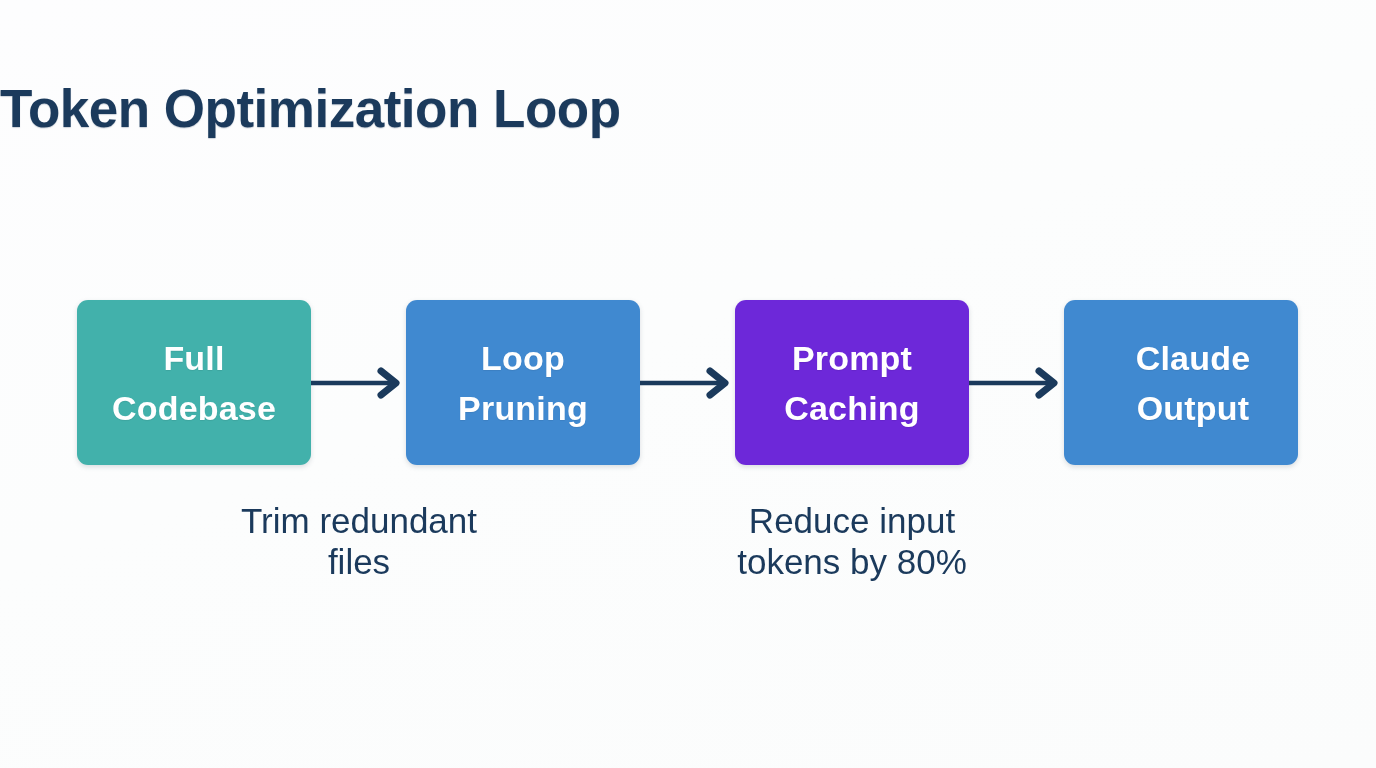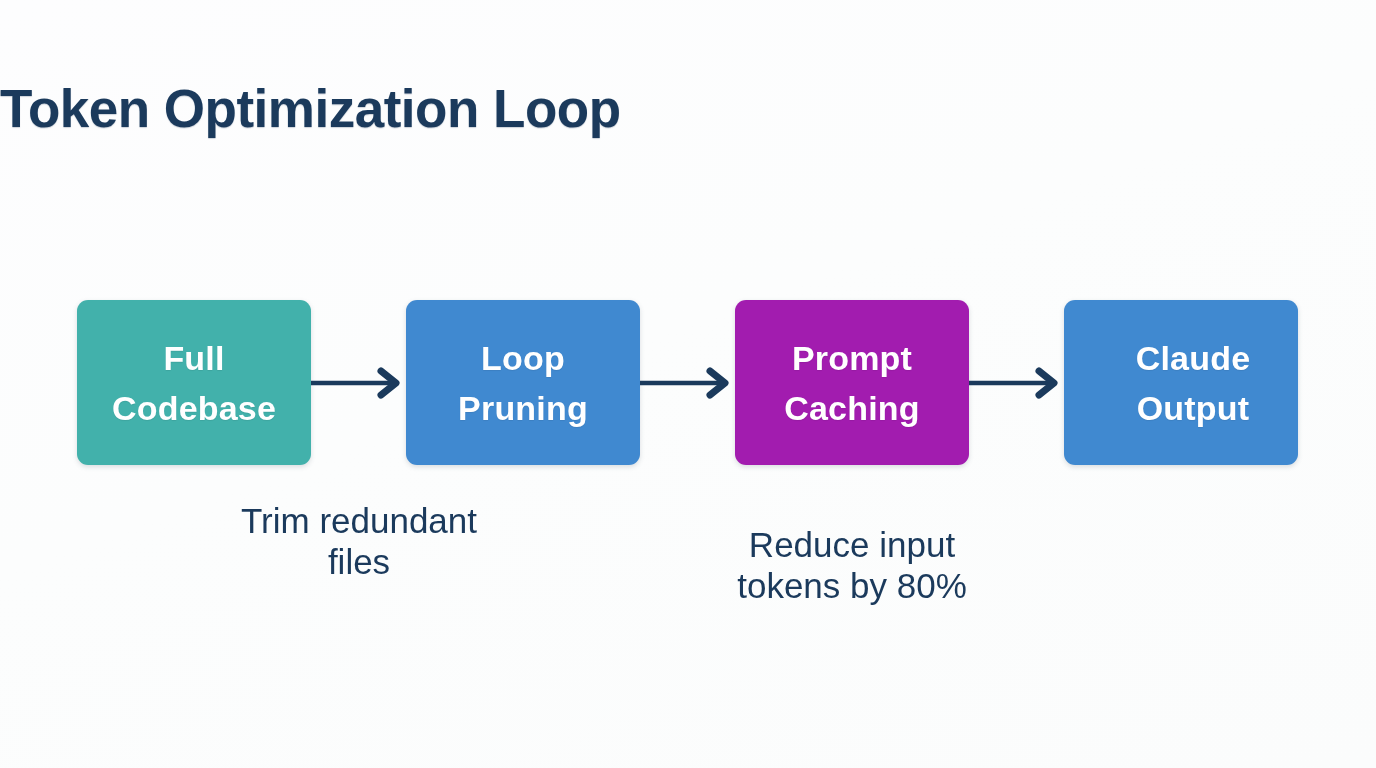--- a/index.html
+++ b/index.html
@@ -57,21 +57,21 @@
     padding: 0 10px;
     text-shadow: 0 1px 1px rgba(0,0,0,0.07);
   }
   .node-label {
     display: block;
     white-space: pre-line;
   }
 
   .node-1 { left: 77px;   background-color: #42b1ab; }
   .node-2 { left: 406px;  background-color: #4089d0; }
-  .node-3 { left: 735px;  background-color: #a21caf; }
+  .node-3 { left: 735px;  background-color: #6d28d9; }
   .node-4 { left: 1064px; background-color: #4089d0; padding-left: 34px; }
 
   
   .arrow {
     position: absolute;
     top: 367px;
     width: 95px;
     height: 32px;
     overflow: visible;
   }
@@ -85,21 +85,21 @@
     top: 500px;
     width: 310px;
     text-align: center;
     font-size: 35px;
     font-weight: 400;
     line-height: 41px;
     color: #1b3a5c;
     white-space: pre-line;
   }
   .caption-1 { left: 204px; }
-  .caption-2 { left: 697px; margin-top: 24px; }
+  .caption-2 { left: 697px; }
 </style>
 </head>
 <body>
 
 <div class="canvas">
 
   <div class="diagram-title">Token Optimization Loop</div>
 
   <div class="node node-1">
     <span class="node-label">Full

